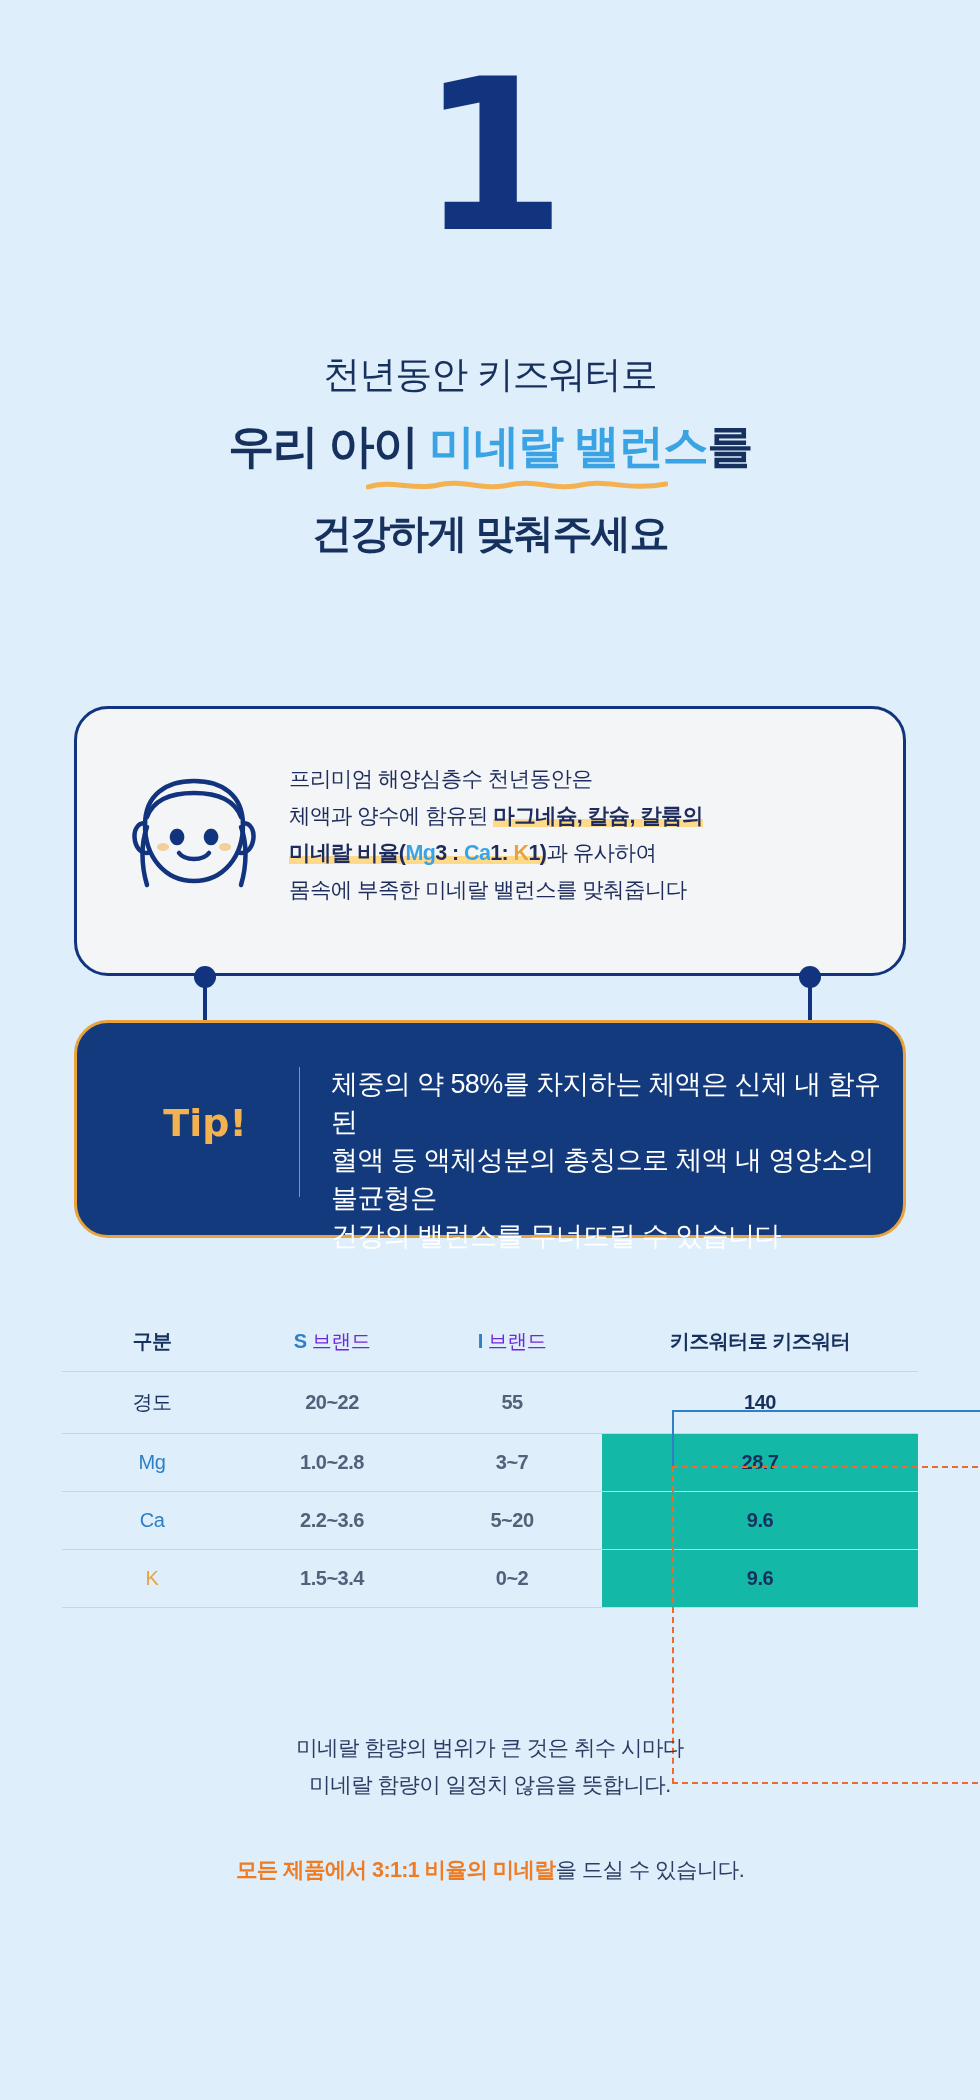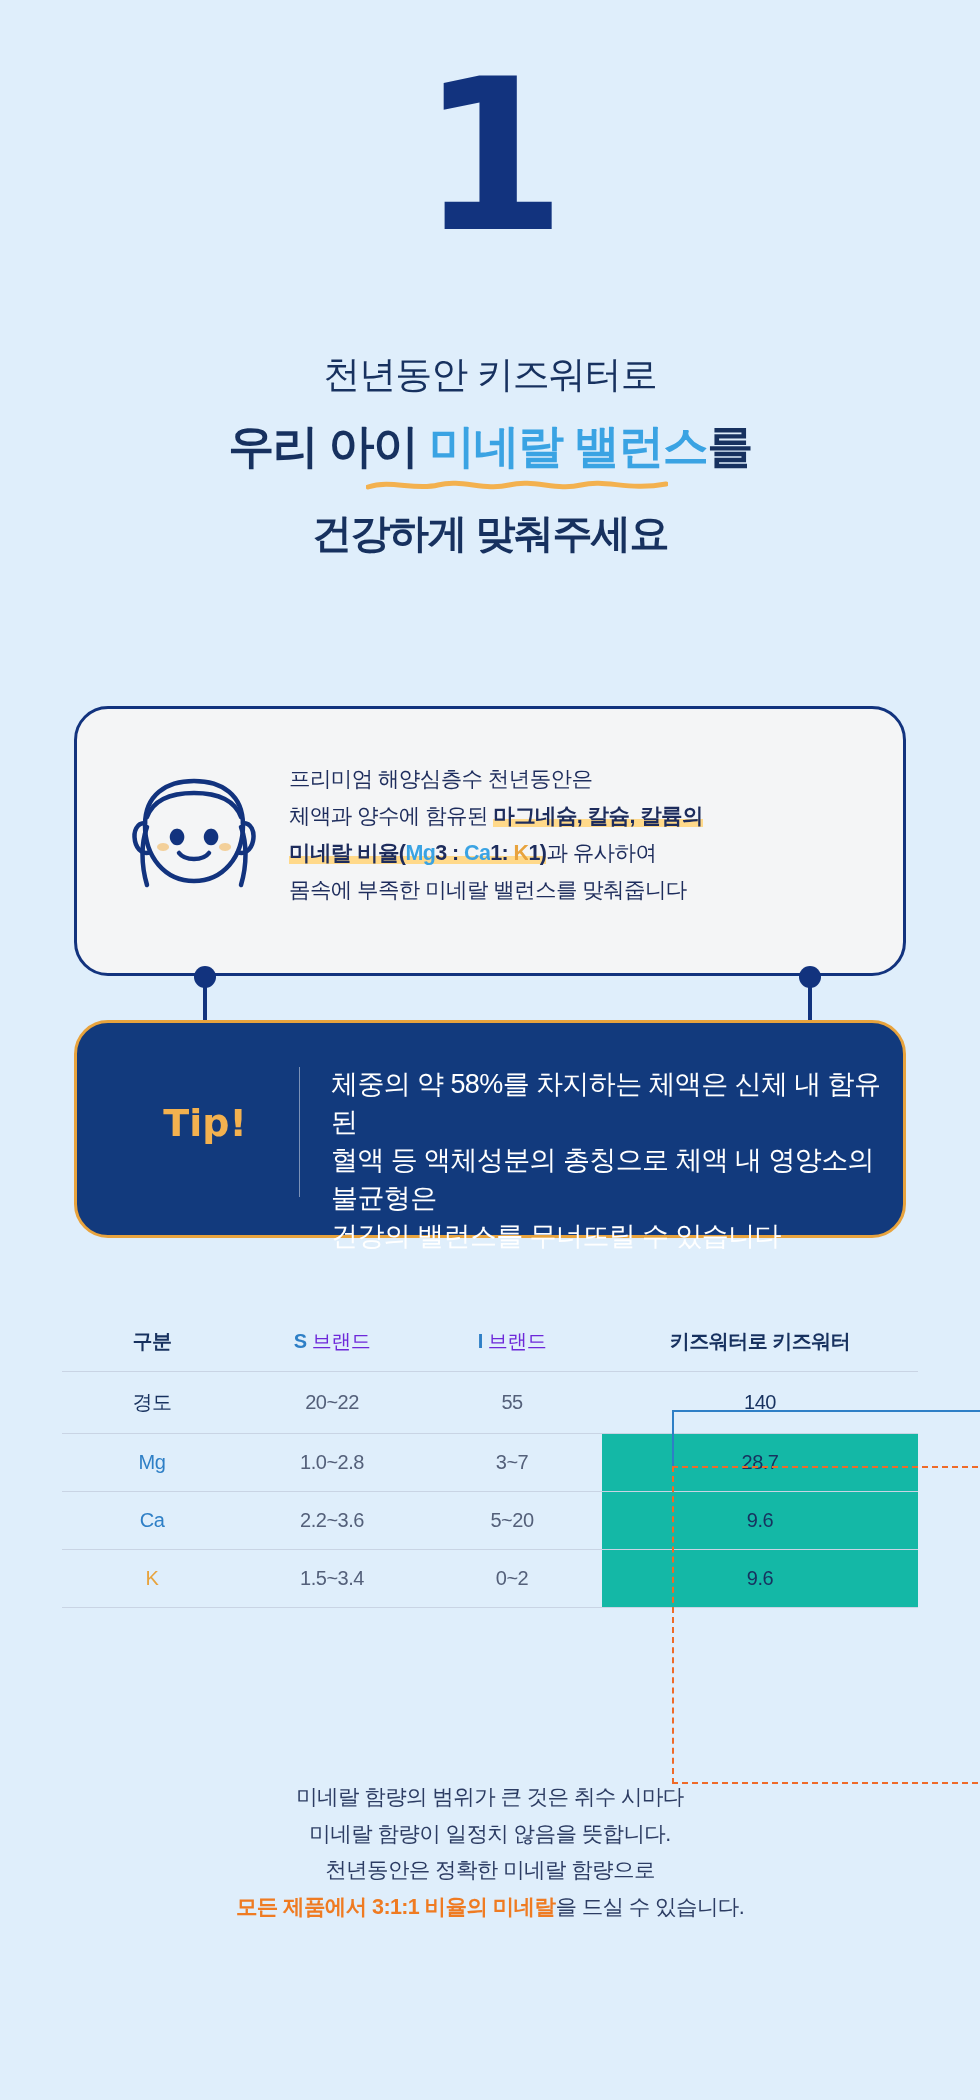--- a/index.html
+++ b/index.html
@@ -196,21 +196,21 @@
   th.col-c { width: 180px; }
   th.col-d { width: 316px; }
   .brand-mark { color: #2e7fc6; font-weight: 700; }
   .brand-rest { font-weight: 400; color: #6d28d9; }
   .head-hl { color: #12337e; font-weight: 700; font-size: 22px; }
   table.cmp tbody td {
     padding: 17px 0;
     border-top: 1px solid #c9d4e4;
     border-bottom: 1px solid #c9d4e4;
     color: #54607a;
-    font-weight: 400;
+    font-weight: 700;
   }
   table.cmp tbody tr td:first-child {
     color: #17315f;
     font-weight: 400;
   }
   td.lbl-mg { color: #2e7fc6 !important; }
   td.lbl-ca { color: #2e7fc6 !important; }
   td.lbl-k  { color: #e8a33d !important; }
   td.val-main {
     color: #17315f !important;
@@ -236,21 +236,21 @@
     height: 56px;
     border-left: 2px solid #2e7fc6;
     border-right: 2px solid #2e7fc6;
     border-top: 2px solid #2e7fc6;
     pointer-events: none;
   }
 
   
   .footnote {
     position: absolute;
-    top: 1779px;
+    top: 1730px;
     left: 0;
     width: 980px;
     text-align: center;
     font-size: 21.5px;
     line-height: 37px;
     color: #2c3c63;
     letter-spacing: -0.6px;
   }
   .footnote2 {
     position: absolute;
@@ -367,17 +367,16 @@
     </table>
     <div class="solid-top"></div>
     <div class="dash-box"></div>
   </div>
 
   <div class="footnote">
     <div>미네랄 함량의 범위가 큰 것은 취수 시마다</div>
     <div>미네랄 함량이 일정치 않음을 뜻합니다.</div>
   </div>
   <div class="footnote2">
-    <div>천년동안은 정확한 미네랄 함량으로</div>
     <div><span class="f-orange">모든 제품에서 3:1:1 비율의 미네랄</span><span>을 드실 수 있습니다.</span></div>
   </div>
 
 </div>
 
 </body></html>

